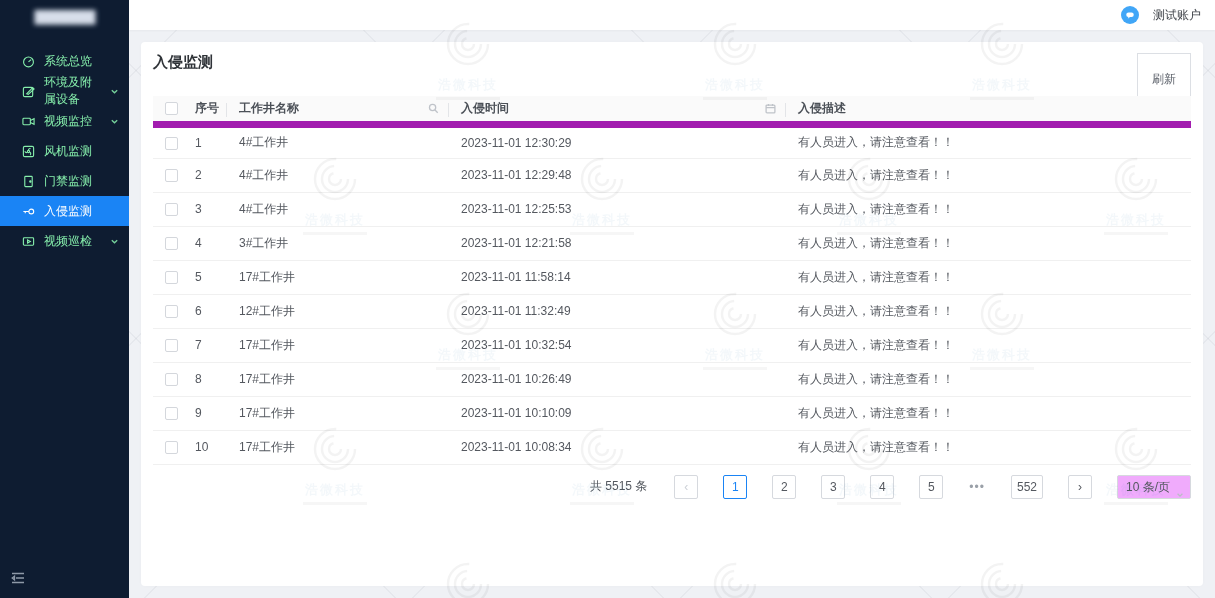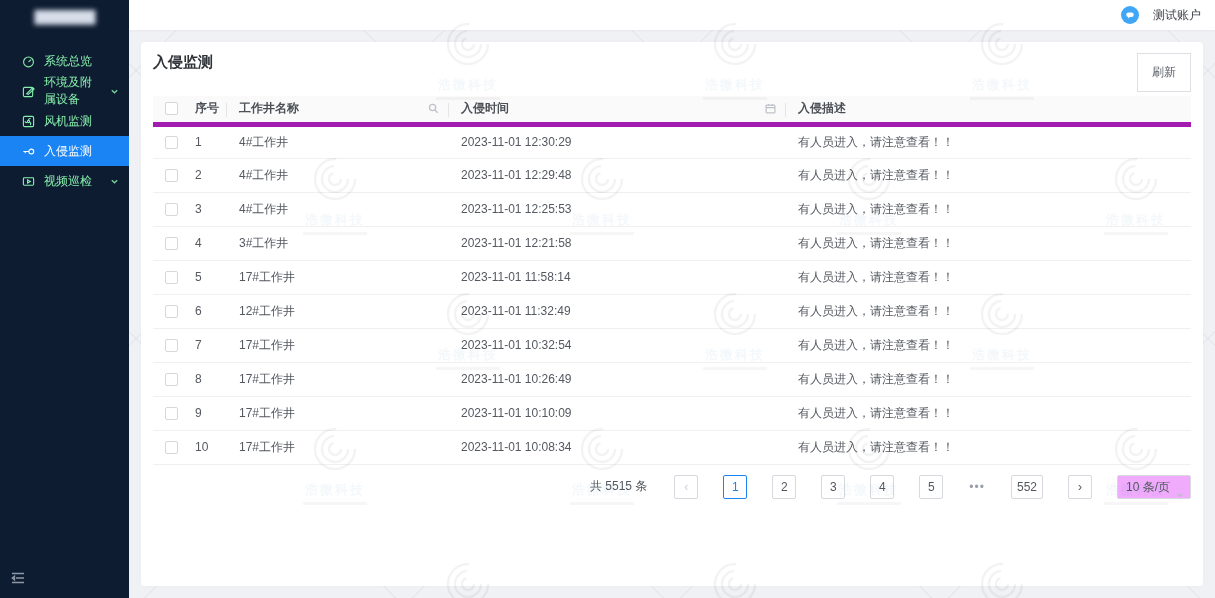--- a/index.html
+++ b/index.html
@@ -40,36 +40,36 @@
   .avatar svg { width:12px; height:12px; }
   .user-name { font-size:12px; color:#3b3f45; }
 
   .content { flex:1; padding:12px 12px; position:relative; z-index:2; }
   .card { position:relative; background:#ffffff; border-radius:4px; height:544px;
     padding:0 12px; box-shadow:0 0 4px rgba(0,0,0,.02); }
   .card-head { height:54px; display:flex; align-items:flex-start;
     justify-content:space-between; padding-top:11px; }
   .card-title { font-size:15px; font-weight:700; color:#2f3338; }
   .refresh-btn { font-size:12px; color:#5b6069; background:#fff; border:1px solid #dcdfe4;
-    border-radius:0; padding:12px 14px; cursor:pointer; line-height:1.1; }
+    border-radius:0; padding:19px 14px; cursor:pointer; line-height:1.1; }
 
   
   table { width:100%; border-collapse:collapse; table-layout:fixed; }
   col.c-check { width:30px; } col.c-idx { width:44px; } col.c-name { width:222px; }
   col.c-time { width:337px; } col.c-desc { width:auto; }
   thead th { background:#fafafa; height:28px; font-size:12px; font-weight:700;
     color:#4c5158; text-align:left; padding:0 0 0 12px; position:relative; }
   thead th .th-flex { display:flex; align-items:center; }
   thead th .th-icon { margin-left:auto; margin-right:10px; display:inline-flex; cursor:pointer; }
   thead th .th-icon svg { width:11px; height:11px; stroke:#bfc3c9; fill:none; stroke-width:1.4; }
   th.divided::after { content:""; position:absolute; right:0; top:7px; width:1px;
     height:14px; background:#e3e5e8; }
   tbody td { height:34px; border-bottom:1px solid #f0f0f0; font-size:12px; color:#54585f;
     padding-left:12px; white-space:nowrap; overflow:hidden; }
-  thead th { border-bottom:5px solid #a21caf; }
+  thead th { border-bottom:7px solid #a21caf; }
   .cb { display:inline-block; width:13px; height:13px; border:1px solid #d4d7dc;
     border-radius:2px; background:#fff; vertical-align:middle; cursor:pointer; }
   th .cb { margin-top:-2px; }
 
   
   .pagination { display:flex; align-items:center; justify-content:flex-end; gap:25px;
     margin-top:10px; font-size:12px; color:#54585f; }
   .pg-total { margin-right:2px; }
   .pg-btn { min-width:24px; height:24px; line-height:22px; text-align:center;
     border:1px solid #d6d9de; border-radius:2px; background:#fff; padding:0 5px;
@@ -117,26 +117,49 @@
           <span>环境及附属设备</span>
           <span class="chev">
             <svg viewBox="0 0 10 10">
               <path d="M2 3.5 5 6.5 8 3.5"></path>
             </svg>
           </span>
         </div>
         <div class="side-item">
           <span class="mi">
             <svg viewBox="0 0 14 14">
+              <rect x="1" y="3.5" width="8" height="7" rx="1"></rect>
+              <path d="M9 6 13 4v6L9 8"></path>
+            </svg>
+          </span>
+          <span>视频监控</span>
+          <span class="chev">
+            <svg viewBox="0 0 10 10">
+              <path d="M2 3.5 5 6.5 8 3.5"></path>
+            </svg>
+          </span>
+        </div>
+        <div class="side-item">
+          <span class="mi">
+            <svg viewBox="0 0 14 14">
               <rect x="1.5" y="1.5" width="11" height="11" rx="1.5"></rect>
               <circle cx="7" cy="7" r="1.2"></circle>
               <path d="M7 5.5C7 3.8 8.5 3.5 9.3 4.2M8.4 7.9c1.5.8 1.2 2.4.2 2.8M5.6 7.9C4.2 8.8 3.2 7.6 3.4 6.6"></path>
             </svg>
           </span>
           <span>风机监测</span>
+        </div>
+        <div class="side-item">
+          <span class="mi">
+            <svg viewBox="0 0 14 14">
+              <rect x="3" y="1.5" width="8" height="11" rx="0.8"></rect>
+              <circle cx="9" cy="7" r="0.7" fill="currentColor"></circle>
+            </svg>
+          </span>
+          <span>门禁监测</span>
         </div>
         <div class="side-item active">
           <span class="mi">
             <svg viewBox="0 0 14 14">
               <path d="M1.5 7h6M3.5 7v2"></path>
               <circle cx="10" cy="7" r="2.6"></circle>
             </svg>
           </span>
           <span>入侵监测</span>
         </div>

